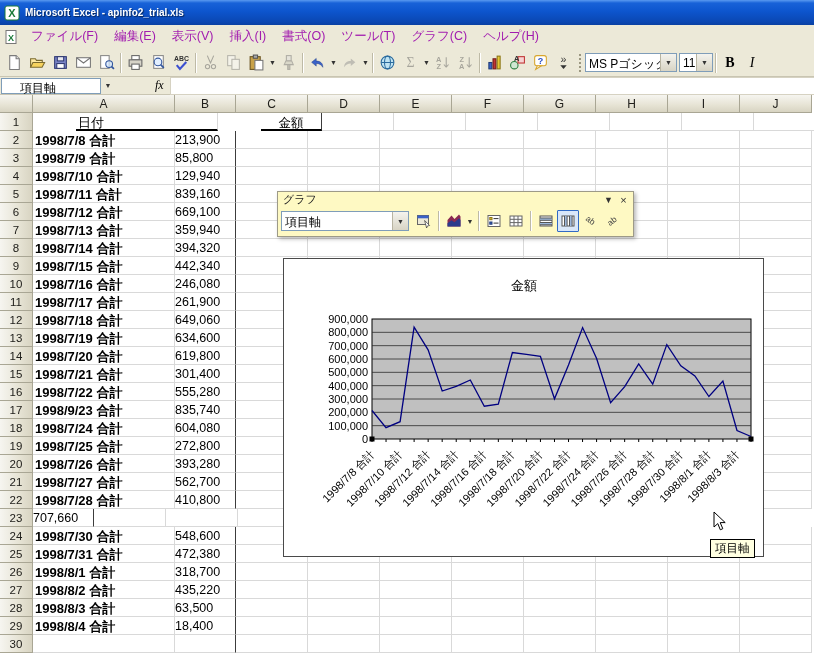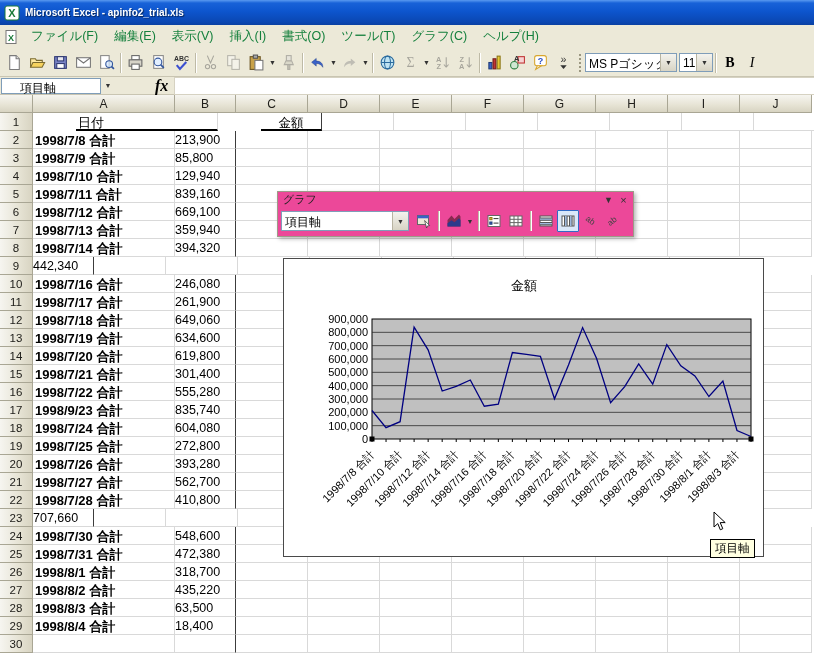--- a/index.html
+++ b/index.html
@@ -9,21 +9,21 @@
 
   
   .titlebar{left:0;top:0;width:814px;height:25px;
     background:linear-gradient(180deg,#5A9AF0 0%,#1862D8 12%,#0D55CE 45%,#0A47B2 88%,#0940A2 100%);
     display:flex;align-items:center;padding-left:4px;box-sizing:border-box;gap:5px;}
   .titlebar .ttext{color:#fff;font-weight:bold;font-size:10px;text-shadow:1px 1px 1px rgba(0,0,0,.55);white-space:nowrap;}
   .appico svg{display:block;}
 
   
   .menubar{left:0;top:25px;width:814px;height:24px;background:#ECE9D8;display:flex;align-items:center;padding-left:3px;box-sizing:border-box;}
-  .menu-item{font-size:12.5px;color:#15803d;padding:3px 8px 4px 8px;white-space:nowrap;cursor:default;}
+  .menu-item{font-size:12.5px;color:#a21caf;padding:3px 8px 4px 8px;white-space:nowrap;cursor:default;}
   .wbico{margin-right:4px;display:flex;align-items:center;}
 
   
   .toolbar{left:0;top:49px;width:814px;height:28px;background:#ECE9D8;display:flex;align-items:center;
     padding-left:3px;box-sizing:border-box;border-bottom:1px solid #C9C5B2;}
   .tb-btn{width:23px;height:22px;display:flex;align-items:center;justify-content:center;border-radius:2px;flex:none;}
   .tb-btn svg{width:17px;height:17px;display:block;}
   .tb-btn.disabled{opacity:.45;filter:grayscale(90%);}
   .tb-dd{width:9px;height:22px;display:flex;align-items:center;justify-content:center;font-size:7px;color:#333;flex:none;}
   .tb-sep{width:1px;height:20px;background:#BEBAA6;border-right:1px solid #fff;margin:0 2px;flex:none;}
@@ -34,21 +34,21 @@
   .combo .arrow{width:15px;background:linear-gradient(180deg,#F4F3EE,#D8D4C4);border-left:1px solid #B8B4A2;
     display:flex;align-items:center;justify-content:center;font-size:7px;color:#333;}
   .fmt-txt{font-family:"Liberation Serif",serif;font-size:14px;width:22px;text-align:center;flex:none;}
 
   
   .formulabar{left:0;top:77px;width:814px;height:18px;background:#ECE9D8;display:flex;align-items:center;
     box-sizing:border-box;border-bottom:1px solid #C9C5B2;}
   .namebox{width:100px;height:16px;background:#fff;border:1px solid #7F9DB9;box-sizing:border-box;
     font-size:12px;padding:1px 3px 0 18px;margin-left:1px;}
   .nb-drop{width:14px;height:16px;display:flex;align-items:center;justify-content:center;font-size:7px;color:#333;}
-  .fxlbl{font-family:"Liberation Serif",serif;font-style:italic;font-weight:bold;font-size:16px;margin-left:40px;}
+  .fxlbl{font-family:"Liberation Serif",serif;font-style:italic;font-weight:normal;font-size:12px;margin-left:40px;}
   .ffield{flex:1;height:16px;background:#fff;border:1px solid #D6D2C2;border-right:none;margin-left:6px;}
 
   
   .grid{left:0;top:95px;width:814px;height:559px;background:#fff;}
   .hdrrow{display:flex;height:18px;}
   .hcell{box-sizing:border-box;background:linear-gradient(180deg,#F6F5F0 0%,#E6E3D4 60%,#D8D4C2 100%);
     border-right:1px solid #A9A694;border-bottom:1px solid #A9A694;
     font-size:12px;color:#21201C;display:flex;align-items:center;justify-content:center;flex:none;}
   .grow{display:flex;height:18px;}
   .rowhdr{width:33px;box-sizing:border-box;flex:none;
@@ -57,21 +57,21 @@
     font-size:11.5px;color:#21201C;display:flex;align-items:center;justify-content:center;}
   .cell{box-sizing:border-box;border-right:1px solid #D9D9D9;border-bottom:1px solid #D9D9D9;
     font-size:13px;overflow:hidden;white-space:nowrap;flex:none;}
   .cA{width:142px;padding:1px 0 0 2px;font-weight:bold;}
   .cB{width:61px;padding:2px 3px 0 0;font-size:12.5px;border-right:1px solid #3c3c3c;}
   .cE{width:72px;}
   .r1 .cA,.r1 .cB{font-weight:normal;border-bottom:2px solid #000;margin-left:43px;}
   .r1 .cB{text-align:center;padding-right:0;}
 
   
-  .ct{left:277px;top:191px;width:357px;height:46px;background:#ec4899;border:1px solid #9D9A88;
+  .ct{left:277px;top:191px;width:357px;height:46px;background:#fef9c3;border:1px solid #9D9A88;
     box-sizing:border-box;box-shadow:2px 2px 4px rgba(0,0,0,.28);}
   .ct-title{height:15px;display:flex;align-items:center;padding:0 2px 0 5px;font-size:11px;color:#222;}
   .ct-wbtn{width:15px;height:13px;display:flex;align-items:center;justify-content:center;font-size:9px;color:#333;}
   .ct-wbtn.first{margin-left:auto;}
   .ct-body{height:28px;display:flex;align-items:center;padding:0 3px;}
   .ct-combo{width:128px;height:20px;margin-right:4px;}
   .ct-btn{width:22px;height:22px;display:flex;align-items:center;justify-content:center;border:1px solid transparent;
     box-sizing:border-box;border-radius:1px;flex:none;}
   .ct-btn svg{width:16px;height:16px;display:block;}
   .ct-btn.selected{background:#D9E7F9;border:1px solid #316AC5;}
@@ -406,20 +406,21 @@
         <div class="cell cE"></div>
         <div class="cell cE"></div>
         <div class="cell cE"></div>
         <div class="cell cE"></div>
         <div class="cell cE"></div>
         <div class="cell cE"></div>
         <div class="cell cE"></div>
       </div>
       <div class="grow">
         <div class="rowhdr">9</div>
+        <div class="cell cA">1998/7/15 合計</div>
         <div class="cell cB">442,340</div>
         <div class="cell cE"></div>
         <div class="cell cE"></div>
         <div class="cell cE"></div>
         <div class="cell cE"></div>
         <div class="cell cE"></div>
         <div class="cell cE"></div>
         <div class="cell cE"></div>
         <div class="cell cE"></div>
       </div>

